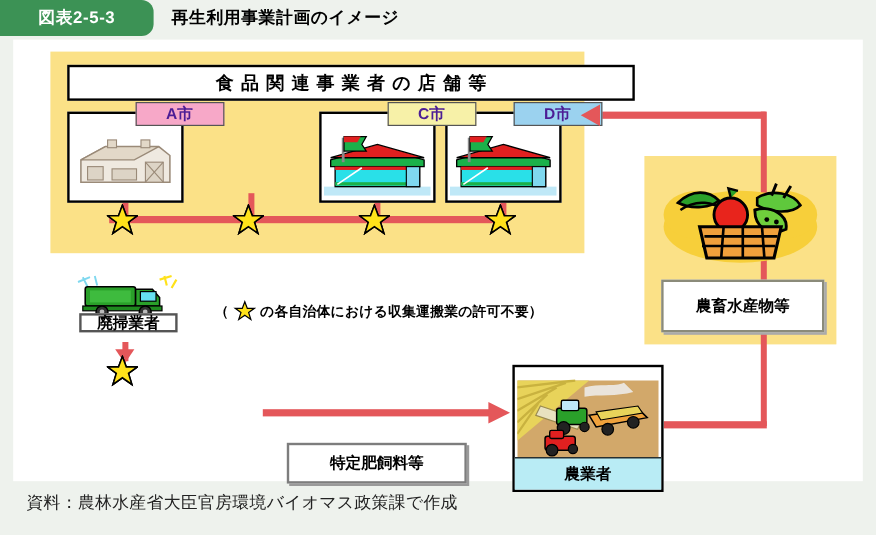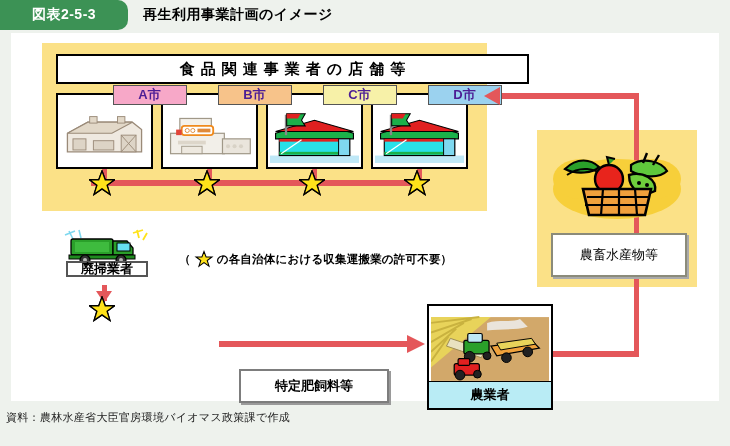--- a/index.html
+++ b/index.html
@@ -26,22 +26,22 @@
   }
 
   
   #canvas{
     position:absolute;left:11px;top:33px;width:708px;height:368px;
     background:#ffffff;
   }
 
   
   #footer{
-    position:absolute;left:6px;top:410px;
-    font-size:11px;color:#222;letter-spacing:.3px;
+    position:absolute;left:22px;top:410px;
+    font-size:14px;color:#222;letter-spacing:.3px;
   }
 
   
   .ypanel{position:absolute;background:#fbe187;}
   #panel-stores{left:31px;top:10px;width:445px;height:168px;}
   #panel-produce{left:526px;top:97px;width:160px;height:157px;}
 
   
   .wbox{position:absolute;background:#fff;border:2px solid #000;box-sizing:border-box;}
 
@@ -115,21 +115,21 @@
     display:flex;align-items:center;justify-content:center;
   }
   #feed-box span{font-size:13px;font-weight:bold;color:#000;}
 
   #produce-box{
     position:absolute;left:540px;top:200px;width:132px;height:40px;
     background:#fff;border:2px solid #8b8b7a;
     box-shadow:2px 2px 0 #aaa;
     display:flex;align-items:center;justify-content:center;
   }
-  #produce-box span{font-size:13px;font-weight:normal;color:#000;}
+  #produce-box span{font-size:13px;font-weight:bold;color:#000;}
   #produce-art{position:absolute;left:536px;top:112px;width:140px;height:82px;}
 
   .arrowhead{position:absolute;width:0;height:0;z-index:7;}
 </style>
 </head>
 <body>
 
 <div id="header">
   <div id="fig-tab">
     <span>図表2-5-3</span>
@@ -178,40 +178,20 @@
         <rect x="36" y="34" width="22" height="10" fill="#ddd4c6" stroke="#9a8a78" stroke-width="1"></rect>
         <rect x="66" y="28" width="16" height="18" fill="#ddd4c6" stroke="#9a8a78" stroke-width="1"></rect>
         <line x1="66" y1="28" x2="82" y2="46" stroke="#9a8a78" stroke-width="1"></line>
         <line x1="82" y1="28" x2="66" y2="46" stroke="#9a8a78" stroke-width="1"></line>
         <rect x="32" y="8" width="8" height="7" fill="#e2d8c8" stroke="#9a8a78" stroke-width="1"></rect>
         <rect x="62" y="8" width="8" height="7" fill="#e2d8c8" stroke="#9a8a78" stroke-width="1"></rect>
       </svg>
     </div>
   </div>
 
-  <div class="store-card c1">
-    <div class="city-tag" style="background:#f7c38a;">B市</div>
-    <div class="store-art">
-      <svg viewBox="0 0 96 60" width="100%" height="100%">
-        <rect x="6" y="26" width="58" height="22" fill="#f2efe9" stroke="#a09888" stroke-width="1.3"></rect>
-        <rect x="62" y="32" width="30" height="16" fill="#eae5dc" stroke="#a09888" stroke-width="1.3"></rect>
-        <rect x="16" y="10" width="34" height="14" fill="#f4f1ea" stroke="#a09888" stroke-width="1.3"></rect>
-        <rect x="18" y="18" width="34" height="10" rx="3" fill="#fff" stroke="#f08a1d" stroke-width="2"></rect>
-        <circle cx="24" cy="23" r="2.2" fill="none" stroke="#e08a3a" stroke-width="1"></circle>
-        <circle cx="30" cy="23" r="2.2" fill="none" stroke="#e08a3a" stroke-width="1"></circle>
-        <rect x="35" y="21" width="14" height="4" fill="#e08a3a"></rect>
-        <rect x="14" y="34" width="30" height="4" fill="#ddd6ca"></rect>
-        <rect x="18" y="40" width="22" height="8" fill="#eee9e0" stroke="#a09888" stroke-width="1"></rect>
-        <circle cx="68" cy="40" r="2.2" fill="#d8d2c6"></circle>
-        <circle cx="75" cy="40" r="2.2" fill="#d8d2c6"></circle>
-        <circle cx="82" cy="40" r="2.2" fill="#d8d2c6"></circle>
-        <rect x="12" y="22" width="6" height="6" fill="#e2453a"></rect>
-      </svg>
-    </div>
-  </div>
 
   <div class="store-card c2">
     <div class="city-tag" style="background:#f7f1a8;">C市</div>
     <div class="store-art">
       <svg viewBox="0 0 96 60" width="100%" height="100%">
         <rect x="0" y="50" width="96" height="8" fill="#bfe8f7"></rect>
         <polygon points="6,26 48,14 90,26 90,32 6,32" fill="#1bb14a" stroke="#000" stroke-width="1.2"></polygon>
         <polygon points="6,24 48,12 90,24" fill="#e02020" stroke="#000" stroke-width="1.2"></polygon>
         <rect x="10" y="32" width="76" height="18" fill="#29e0e8" stroke="#000" stroke-width="1.2"></rect>
         <rect x="10" y="32" width="76" height="3" fill="#e02020"></rect>

